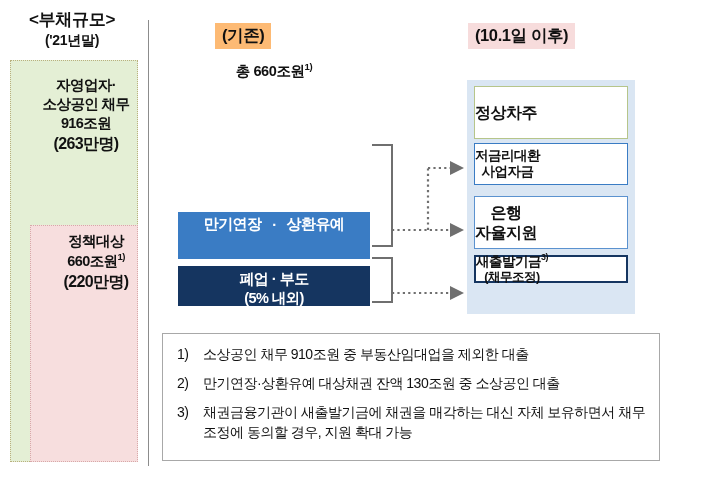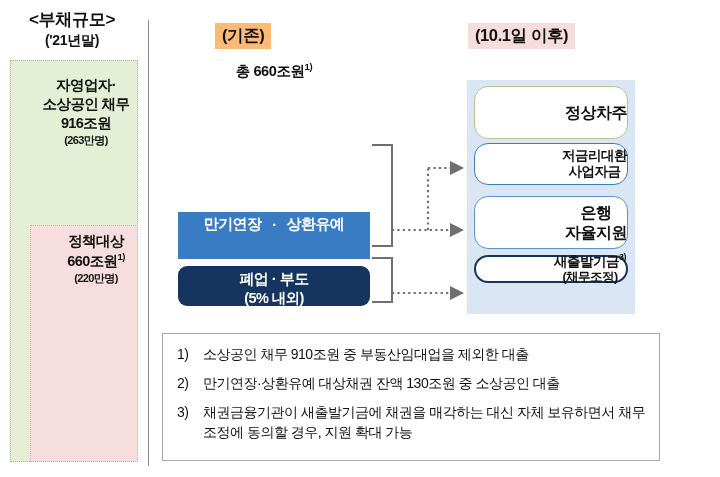--- a/index.html
+++ b/index.html
@@ -38,21 +38,21 @@
     left:30px;top:225px;width:108px;height:237px;
     background:#f7dede;
     border:1px dotted #d7a9a9;
   }
   .lp-text{
     text-align:center;line-height:1.32;
     font-weight:bold;letter-spacing:-0.6px;color:#111;margin-left:12px;
   }
   #debt-outer-text{left:10px;top:76px;width:128px;font-size:14.5px;}
   #debt-inner-text{left:30px;top:232px;width:108px;font-size:14.5px;}
-  .lp-sub{font-size:11px;}
+  .lp-sub{font-size:16px;}
 
   
   #divider{
     left:148px;top:20px;width:0;height:446px;
     border-left:1.3px solid #8c8c8c;
   }
 
   
   .col-head{
     font-size:16.5px;font-weight:bold;letter-spacing:-0.4px;
@@ -72,21 +72,20 @@
     left:178px;top:88px;width:192px;height:117px;
     background:#c9dcee;
   }
   #box-extend{
     left:178px;top:212px;width:192px;height:47px;
     background:#3a7cc4;
   }
   #box-close{
     left:178px;top:266px;width:192px;height:40px;
     background:#153560;
-    border-radius:9px;
   }
   .mid-text{
     width:100%;text-align:center;letter-spacing:-0.6px;
     font-weight:bold;line-height:1.3;
   }
   #box-normal .mid-text{position:absolute;left:0;top:31px;font-size:17px;color:#111;}
   #box-normal .mid-sub{font-size:15.5px;}
   #box-extend .mid-text{position:absolute;left:0;top:4px;font-size:15px;color:#ffffff;font-family:Liberation Mono, monospace;}
   #box-extend .mid-sub{font-size:14.5px;}
   #box-close .mid-text{position:absolute;left:0;top:3px;font-size:15px;color:#ffffff;}
@@ -98,23 +97,22 @@
   .arrowhead{fill:#6f6f6f;}
 
   
   #right-outer{
     left:467px;top:80px;width:168px;height:234px;
     background:#dae6f3;
   }
   .rbox{
     background:#ffffff;text-align:center;
     font-weight:bold;letter-spacing:-0.5px;line-height:1.22;
-    display:flex;align-items:center;justify-content:flex-end;
+    display:flex;align-items:center;justify-content:flex-start;
     color:#111;
-    border-radius:14px;
   }
   #r-normal{left:474px;top:86px;width:154px;height:53px;border:1.4px solid #b6c58a;font-size:16px;}
   #r-lowrate{left:474px;top:143px;width:154px;height:42px;border:1.8px solid #3a7cc4;font-size:13.5px;}
   #r-bank{left:474px;top:196px;width:154px;height:53px;border:1.8px solid #5b92cf;font-size:16px;}
   #r-fund{left:474px;top:255px;width:154px;height:28px;border:2px solid #153560;font-size:13.5px;}
   .rsub{font-size:12.5px;font-weight:bold;}
 
   
   #notes{
     left:162px;top:333px;width:498px;height:128px;

